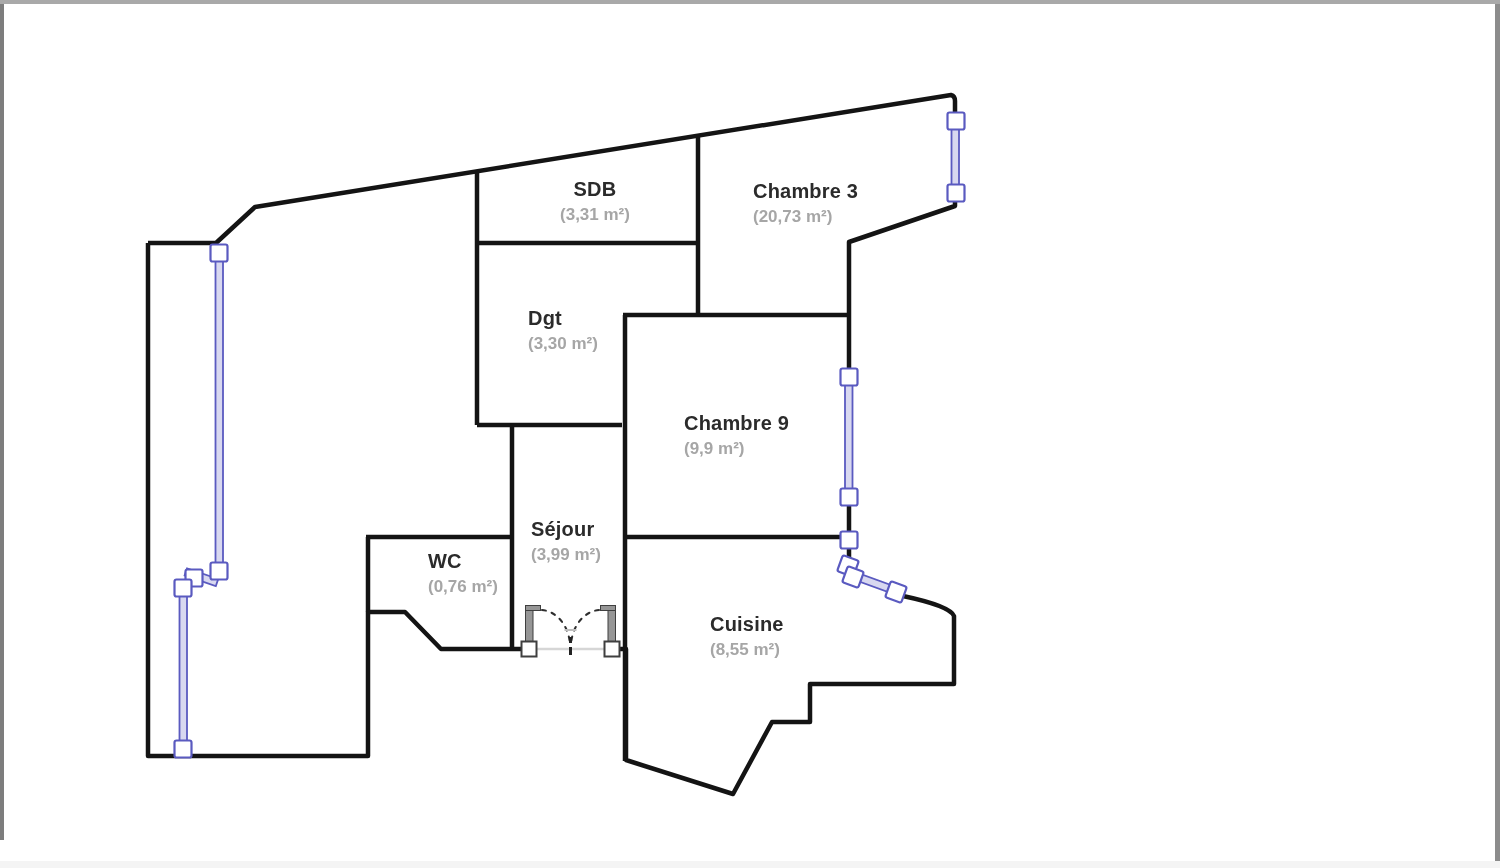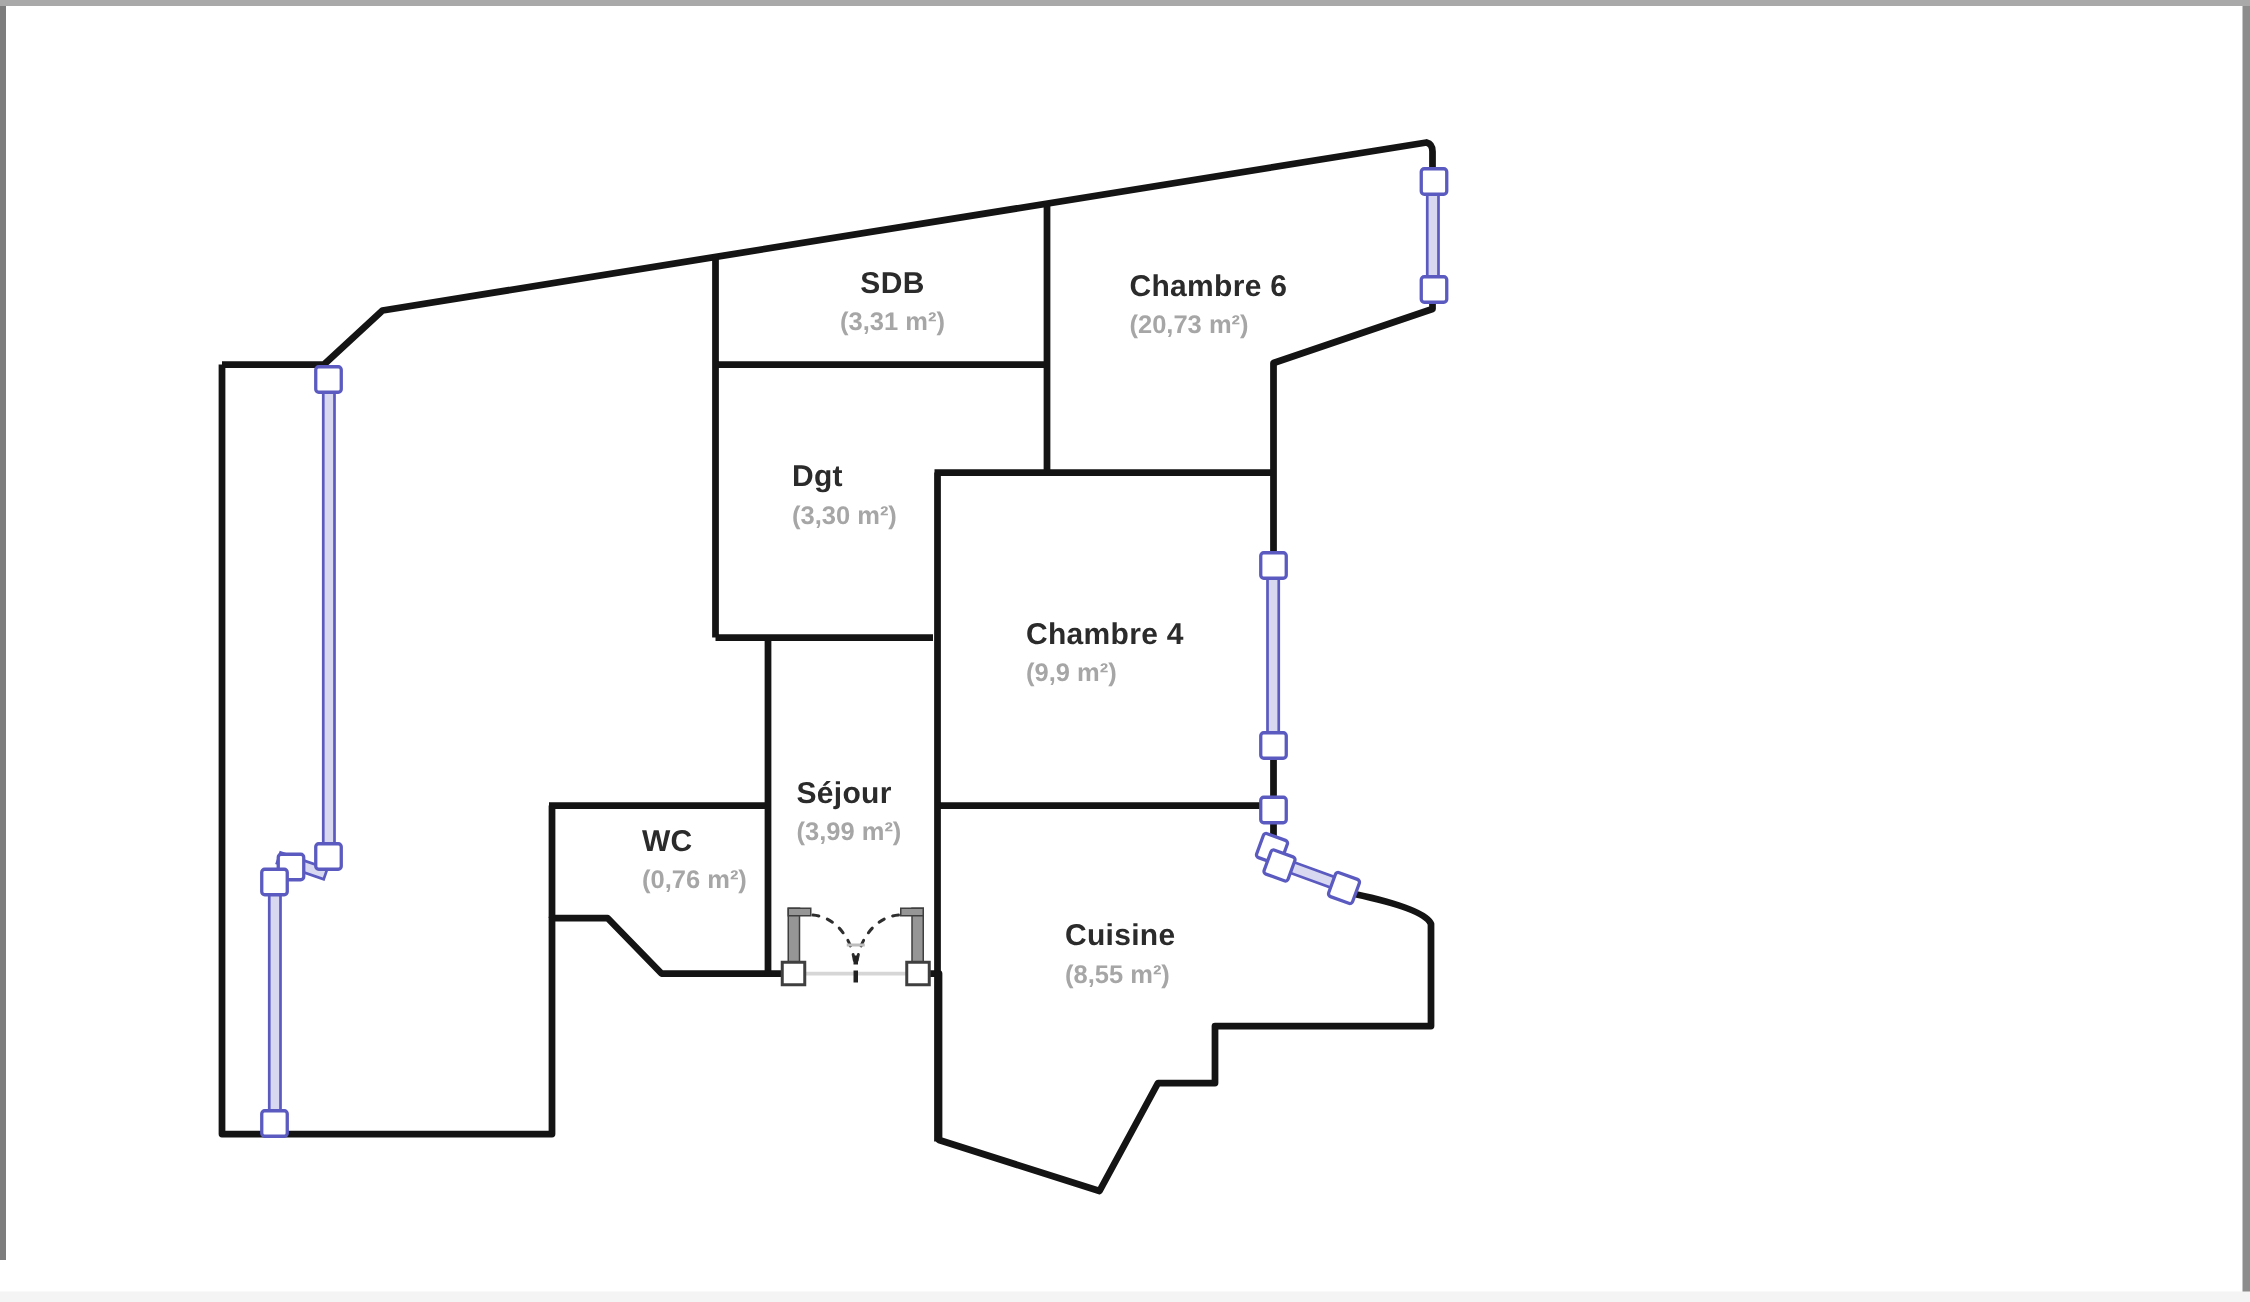--- a/index.html
+++ b/index.html
@@ -97,32 +97,32 @@
       </g>
     </g>
   </svg>
 
   <div class="room-label centered" style="left:545px;top:178px">
     <div class="room-name">SDB</div>
     <div class="room-area">(3,31 m²)</div>
   </div>
 
   <div class="room-label" style="left:753px;top:180px">
-    <div class="room-name">Chambre 6</div>
+    <div class="room-name">Chambre 3</div>
     <div class="room-area">(20,73 m²)</div>
   </div>
 
   <div class="room-label" style="left:528px;top:307px">
     <div class="room-name">Dgt</div>
     <div class="room-area">(3,30 m²)</div>
   </div>
 
 
   <div class="room-label" style="left:684px;top:412px">
-    <div class="room-name">Chambre 4</div>
+    <div class="room-name">Chambre 9</div>
     <div class="room-area">(9,9 m²)</div>
   </div>
 
   <div class="room-label" style="left:531px;top:518px">
     <div class="room-name">Séjour</div>
     <div class="room-area">(3,99 m²)</div>
   </div>
 
   <div class="room-label" style="left:428px;top:550px">
     <div class="room-name">WC</div>

